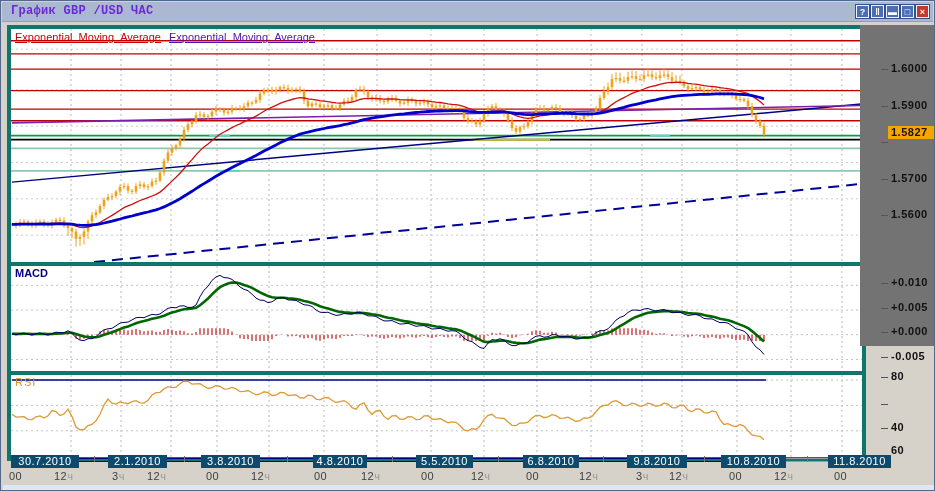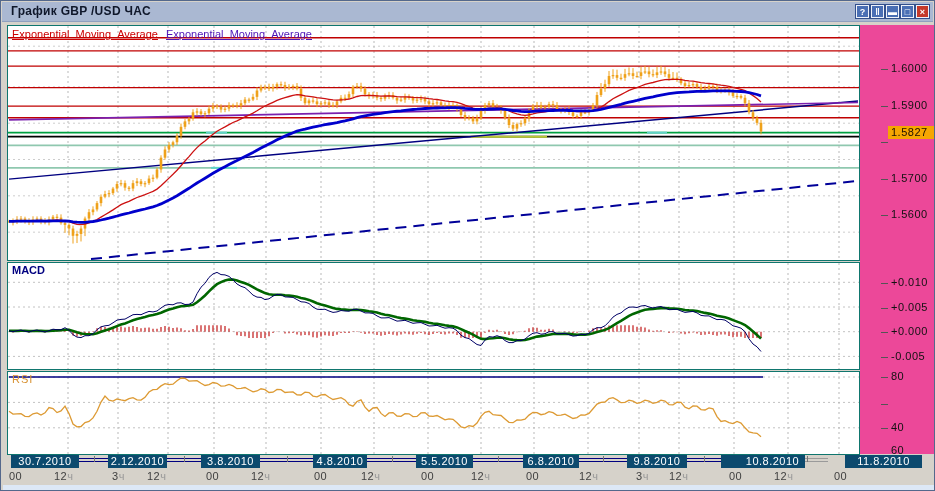--- a/index.html
+++ b/index.html
@@ -1,36 +1,36 @@
 <!DOCTYPE html>
 <html><head>
 <meta charset="utf-8">
 <style>
   html,body{margin:0;padding:0;background:#888;}
   .window{position:relative;width:935px;height:491px;background:#d6d2ca;border:1px solid #54688c;
     font-family:"Liberation Sans",sans-serif;overflow:hidden;box-sizing:border-box;}
   .titlebar{position:absolute;left:1px;top:1px;right:1px;height:19px;background:#aab8d2;
     border-bottom:1px solid #8fa0bf;}
-  .titlebar .title{position:absolute;left:9px;top:2px;font-size:12px;font-weight:bold;color:#0f172a;letter-spacing:.3px;}
+  .titlebar .title{position:absolute;left:9px;top:2px;font-size:12px;font-weight:bold;color:#6d28d9;letter-spacing:.3px;font-family:Liberation Mono, monospace;}
   .controls{position:absolute;right:4px;top:3px;display:flex;gap:2px;}
   .wbtn{width:13px;height:13px;background:#4a6fb4;border:1px solid #eef2fa;outline:1px solid #33508c;
     color:#fff;font-size:9px;line-height:12px;text-align:center;cursor:pointer;box-sizing:border-box;font-weight:bold;}
   .wbtn.close{background:#c4392a;}
-  .panel{position:absolute;background:#ffffff;border:1px solid #0f766e;}
+  .panel{position:absolute;background:#ffffff;border:4px solid #0f766e;}
   #pricePanel{left:6px;top:24px;width:851px;height:234px;}
   #macdPanel{left:6px;top:261px;width:851px;height:106px;}
   #rsiPanel{left:6px;top:370px;width:851px;height:82px;}
   .panel svg{position:absolute;left:0;top:0;}
   .legend{position:absolute;left:4px;top:2px;font-size:11px;white-space:nowrap;}
   .legend .ema1{color:#cc0000;text-decoration:underline;}
   .legend .ema2{color:#4d14b8;text-decoration:underline;margin-left:5px;}
   .plabel{position:absolute;left:4px;top:1px;font-size:11px;font-weight:bold;}
   #macdPanel .plabel{color:#000080;}
   #rsiPanel .plabel{color:#d89232;font-weight:normal;letter-spacing:1px;}
-  #axisStrip{position:absolute;left:859px;top:24px;width:74px;height:429px;background:#ec4899;font-size:11px;color:#111;}
+  #axisStrip{position:absolute;left:859px;top:24px;width:74px;height:321px;background:#737373;font-size:11px;color:#111;font-weight:bold;}
   .tick{position:absolute;width:7px;height:1px;background:#555;left:21px;}
   .alabel{position:absolute;left:31px;white-space:nowrap;letter-spacing:.5px;}
   .curtag{position:absolute;left:28px;width:46px;height:13px;background:#f6a602;color:#201000;
     font-size:11px;line-height:13px;padding-left:3px;letter-spacing:.5px;}
   #dateAxis{position:absolute;left:6px;top:453px;width:927px;height:30px;font-size:11px;}
   .dbadge{position:absolute;top:1px;height:13px;line-height:13px;background:#0c4a6e;color:#ffffff;
     text-align:center;letter-spacing:.5px;}
   .dconn{position:absolute;top:4px;height:4px;box-sizing:border-box;}
   .dtick{position:absolute;top:2px;width:1px;height:6px;background:#777;}
   .tlabel{position:absolute;top:16px;color:#3f3f3f;letter-spacing:.5px;text-align:center;}
@@ -790,28 +790,28 @@
       <div class="dconn" style="left: 779px; width: 42px; border-top: 1px solid rgb(154, 154, 154); border-bottom: 1px solid rgb(154, 154, 154);"></div>
       <div class="dtick" style="left: 87px;"></div>
       <div class="dtick" style="left: 177px;"></div>
       <div class="dtick" style="left: 280px;"></div>
       <div class="dtick" style="left: 385px;"></div>
       <div class="dtick" style="left: 491px;"></div>
       <div class="dtick" style="left: 596px;"></div>
       <div class="dtick" style="left: 697px;"></div>
       <div class="dtick" style="left: 800px;"></div>
       <div class="dbadge" style="left: 4px; width: 68px;">30.7.2010</div>
-      <div class="dbadge" style="left: 101px; width: 59px;">2.12.2010</div>
+      <div class="dbadge" style="left: 101px; width: 59px;">2.1.2010</div>
       <div class="dbadge" style="left: 194px; width: 59px;">3.8.2010</div>
       <div class="dbadge" style="left: 306px; width: 54px;">4.8.2010</div>
       <div class="dbadge" style="left: 409px; width: 57px;">5.5.2010</div>
       <div class="dbadge" style="left: 516px; width: 56px;">6.8.2010</div>
       <div class="dbadge" style="left: 620px; width: 60px;">9.8.2010</div>
-      <div class="dbadge" style="left: 714px; width: 65px; padding-left: 19px;">10.8.2010</div>
-      <div class="dbadge" style="left: 838px; width: 77px;">11.8.2010</div>
+      <div class="dbadge" style="left: 714px; width: 65px;">10.8.2010</div>
+      <div class="dbadge" style="left: 821px; width: 63px;">11.8.2010</div>
       <div class="tlabel" style="left: 2px;">00</div>
       <div class="tlabel" style="left: 47px;"><span>12</span><span class="sfx">ч</span></div>
       <div class="tlabel" style="left: 105px;"><span>3</span><span class="sfx">ч</span></div>
       <div class="tlabel" style="left: 140px;"><span>12</span><span class="sfx">ч</span></div>
       <div class="tlabel" style="left: 199px;">00</div>
       <div class="tlabel" style="left: 244px;"><span>12</span><span class="sfx">ч</span></div>
       <div class="tlabel" style="left: 307px;">00</div>
       <div class="tlabel" style="left: 354px;"><span>12</span><span class="sfx">ч</span></div>
       <div class="tlabel" style="left: 414px;">00</div>
       <div class="tlabel" style="left: 464px;"><span>12</span><span class="sfx">ч</span></div>

